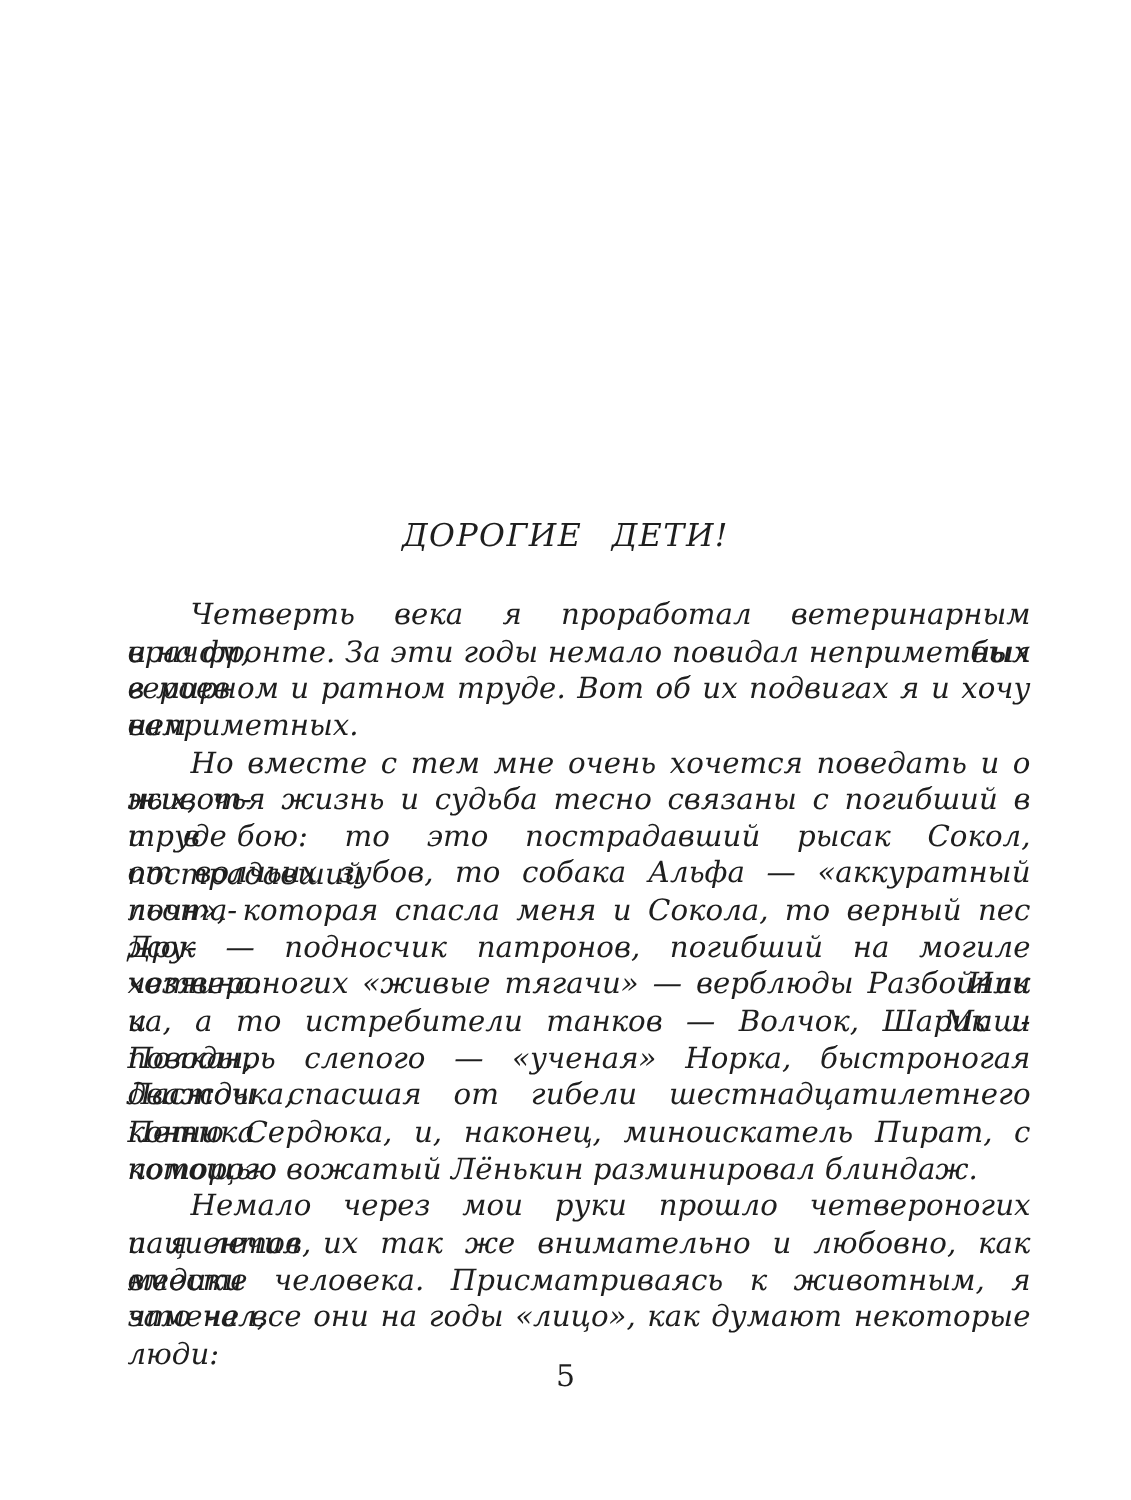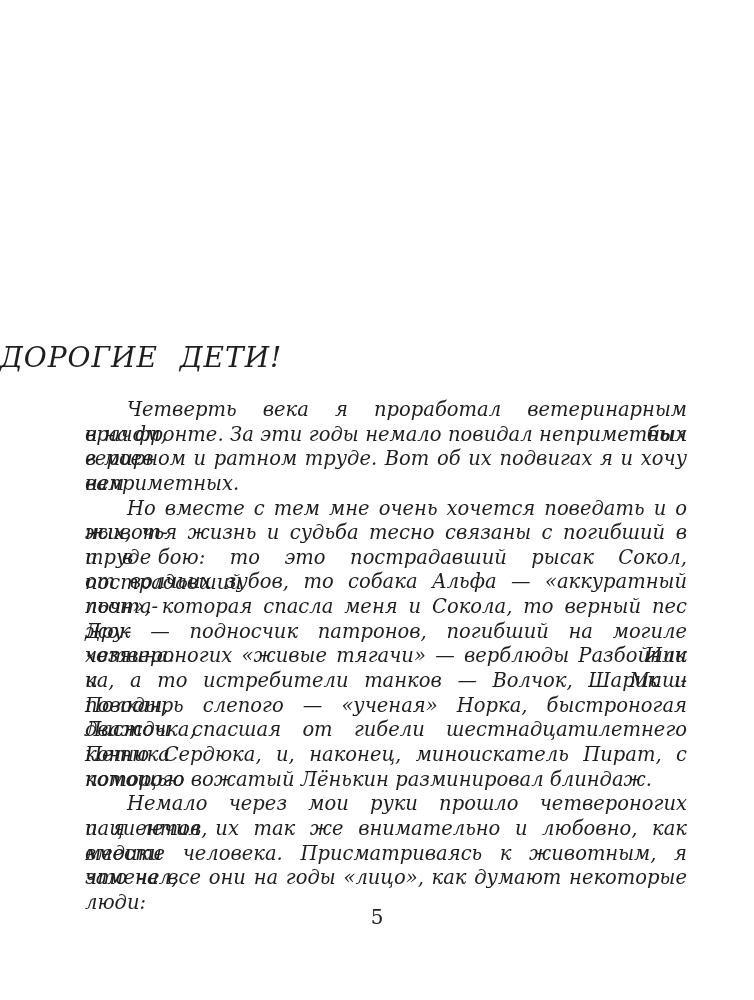--- a/index.html
+++ b/index.html
@@ -14,23 +14,24 @@
     background: #ffffff;
     overflow: hidden;
     font-family: "DejaVu Serif", "Liberation Serif", serif;
     color: #1e1e1e;
   }
   .book-title {
     position: absolute;
     top: 346px;
     left: 0;
     width: 754px;
+    text-align: center;
     font-style: italic;
     font-weight: normal;
-    font-size: 28px;
+    font-size: 21px;
     line-height: 23px;
     letter-spacing: 1px;
     word-spacing: 12px;
     margin: 0;
   }
   .text-block {
     position: absolute;
     top: 398px;
     left: 85px;
     width: 602px;

